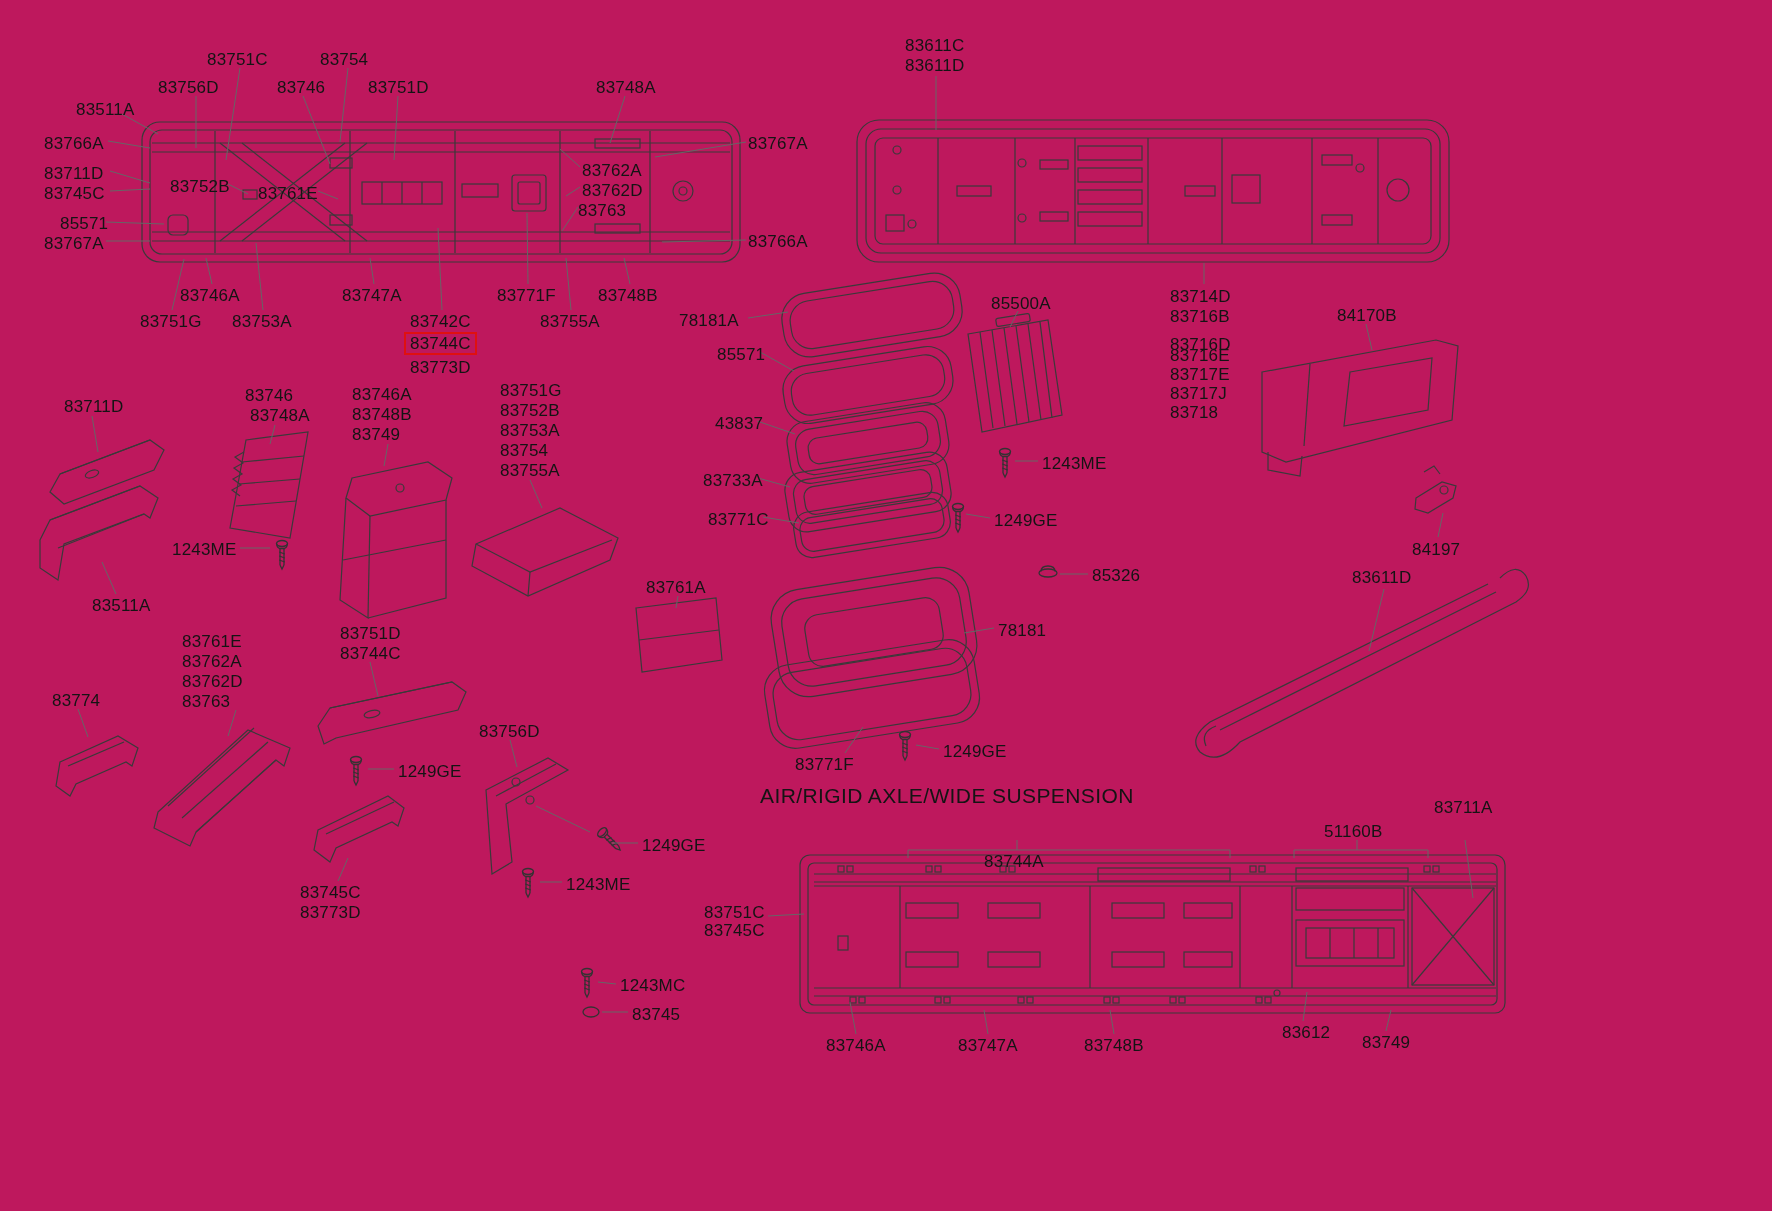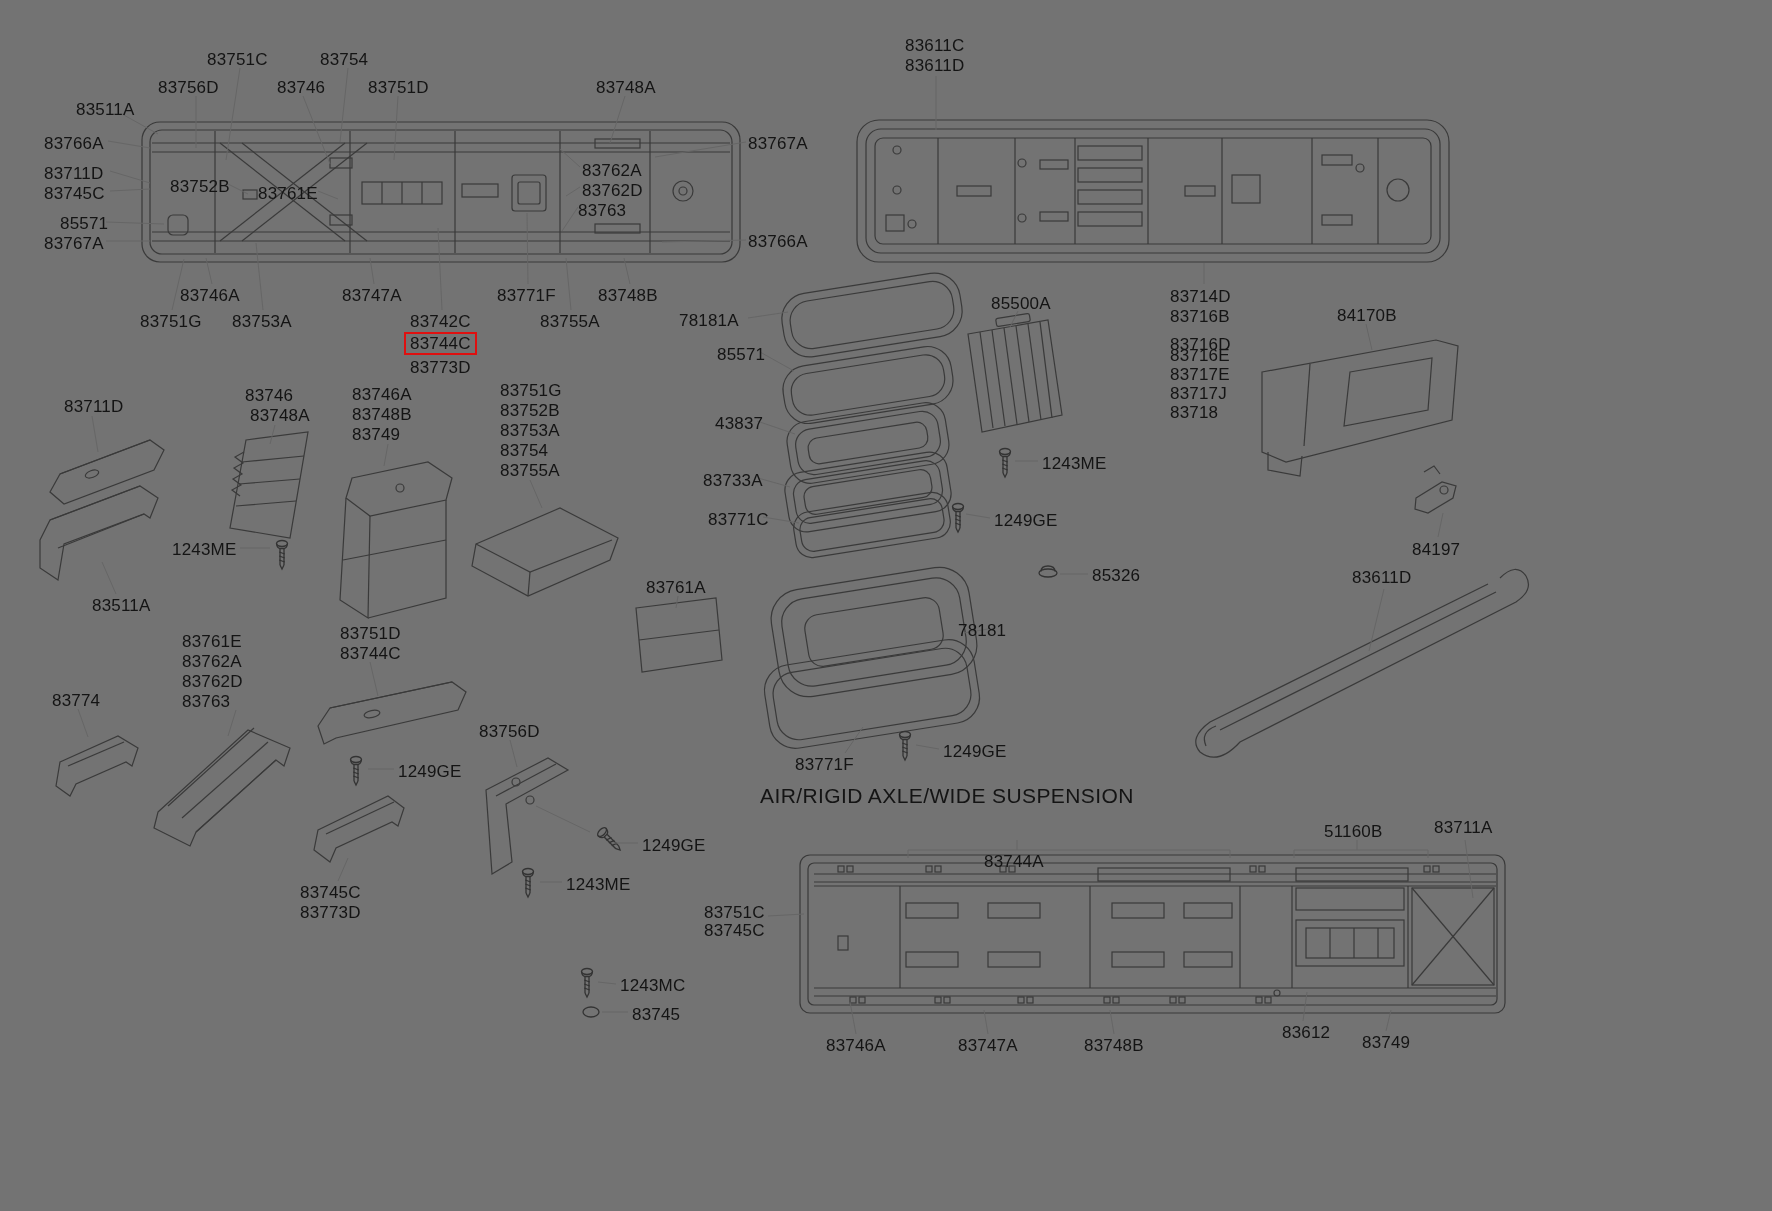--- a/index.html
+++ b/index.html
@@ -1,16 +1,16 @@
 <!DOCTYPE html>
 <html><head>
 <meta charset="utf-8">
 <style>
   html,body{margin:0;padding:0;background:#ffffff;}
-  .canvas{position:relative;width:1772px;height:1211px;background:#737373;
+  .canvas{position:relative;width:1772px;height:1211px;background:#be185d;
           font-family:"Liberation Sans",sans-serif;overflow:hidden;}
   svg.art{position:absolute;left:0;top:0;}
   .lbl{position:absolute;font-size:17px;line-height:19px;color:#141414;
        white-space:nowrap;letter-spacing:.2px;}
   .lbl.big{font-size:21px;letter-spacing:.4px;}
   .lbl.hl{border:2px solid #e01010;padding:0 4px;}
 </style>
 </head>
 <body>
 
@@ -432,21 +432,21 @@
 
 <div class="lbl" style="left:679px;top:311px">78181A</div>
 <div class="lbl" style="left:717px;top:345px">85571</div>
 <div class="lbl" style="left:991px;top:294px">85500A</div>
 <div class="lbl" style="left:715px;top:414px">43837</div>
 <div class="lbl" style="left:1042px;top:454px">1243ME</div>
 <div class="lbl" style="left:703px;top:471px">83733A</div>
 <div class="lbl" style="left:994px;top:511px">1249GE</div>
 <div class="lbl" style="left:708px;top:510px">83771C</div>
 <div class="lbl" style="left:1092px;top:566px">85326</div>
-<div class="lbl" style="left:958px;top:621px">78181</div>
+<div class="lbl" style="left:998px;top:621px">78181</div>
 <div class="lbl" style="left:795px;top:755px">83771F</div>
 <div class="lbl" style="left:943px;top:742px">1249GE</div>
 
 <div class="lbl" style="left:64px;top:397px">83711D</div>
 <div class="lbl" style="left:245px;top:386px">83746</div>
 <div class="lbl" style="left:250px;top:406px">83748A</div>
 <div class="lbl" style="left:352px;top:385px">83746A</div>
 <div class="lbl" style="left:352px;top:405px">83748B</div>
 <div class="lbl" style="left:352px;top:425px">83749</div>
 <div class="lbl" style="left:500px;top:381px">83751G</div>
@@ -469,21 +469,21 @@
 <div class="lbl" style="left:642px;top:836px">1249GE</div>
 <div class="lbl" style="left:566px;top:875px">1243ME</div>
 <div class="lbl" style="left:300px;top:883px">83745C</div>
 <div class="lbl" style="left:300px;top:903px">83773D</div>
 <div class="lbl" style="left:620px;top:976px">1243MC</div>
 <div class="lbl" style="left:632px;top:1005px">83745</div>
 
 <div class="lbl big" style="left:760px;top:786px">AIR/RIGID AXLE/WIDE SUSPENSION</div>
 <div class="lbl" style="left:984px;top:852px">83744A</div>
 <div class="lbl" style="left:1324px;top:822px">51160B</div>
-<div class="lbl" style="left:1434px;top:818px">83711A</div>
+<div class="lbl" style="left:1434px;top:798px">83711A</div>
 <div class="lbl" style="left:704px;top:903px">83751C</div>
 <div class="lbl" style="left:704px;top:921px">83745C</div>
 <div class="lbl" style="left:826px;top:1036px">83746A</div>
 <div class="lbl" style="left:958px;top:1036px">83747A</div>
 <div class="lbl" style="left:1084px;top:1036px">83748B</div>
 <div class="lbl" style="left:1282px;top:1023px">83612</div>
 <div class="lbl" style="left:1362px;top:1033px">83749</div>
 
 </div>
 

